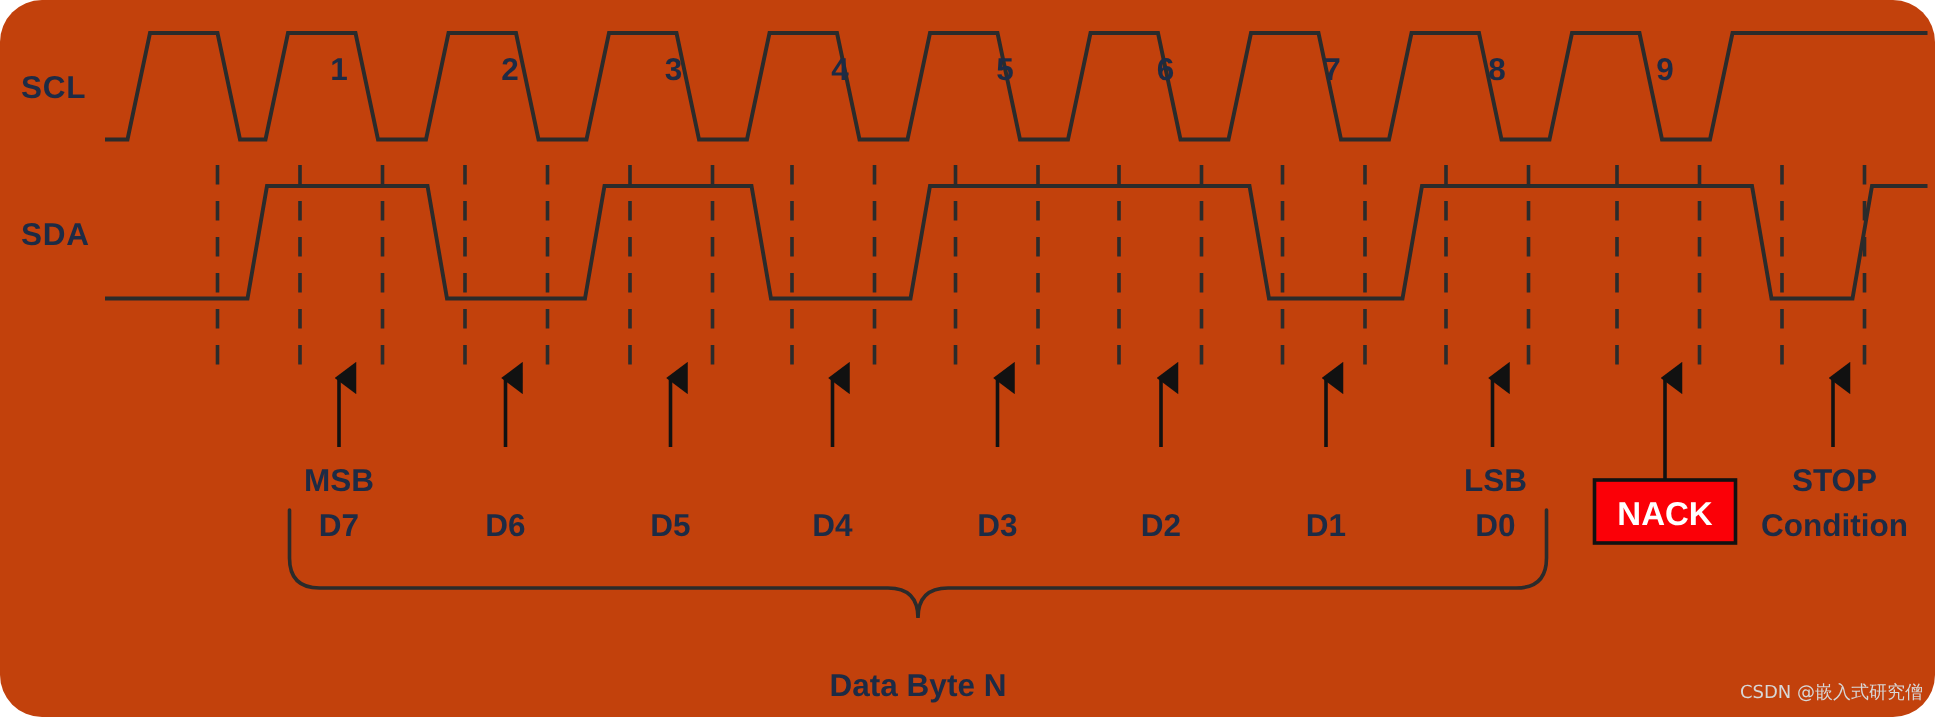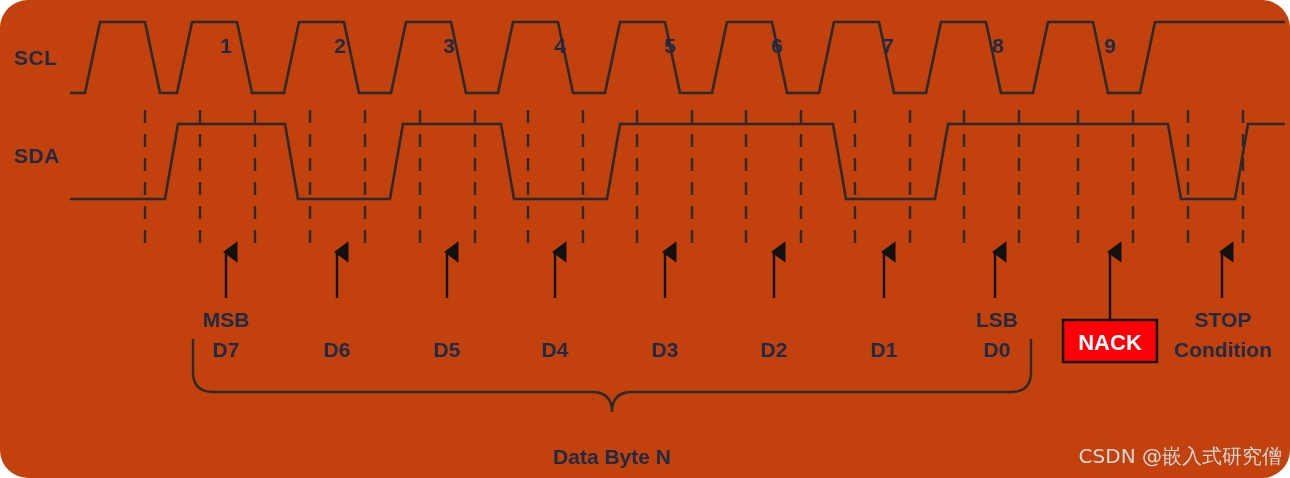--- a/index.html
+++ b/index.html
@@ -85,21 +85,21 @@
   }
   .nack-box {
     stroke: #111111;
     stroke-width: 2.4;
   }
   #watermark {
     position: absolute;
     right: 8px;
     bottom: 8px;
     font-family: "DejaVu Sans", "Liberation Sans", sans-serif;
-    font-size: 20px;
+    font-size: 12px;
     color: #d7d7d7;
     white-space: nowrap;
     user-select: none;
     text-align: right;
   }
 </style>
 </head>
 <body>
 
 <div id="stage">

